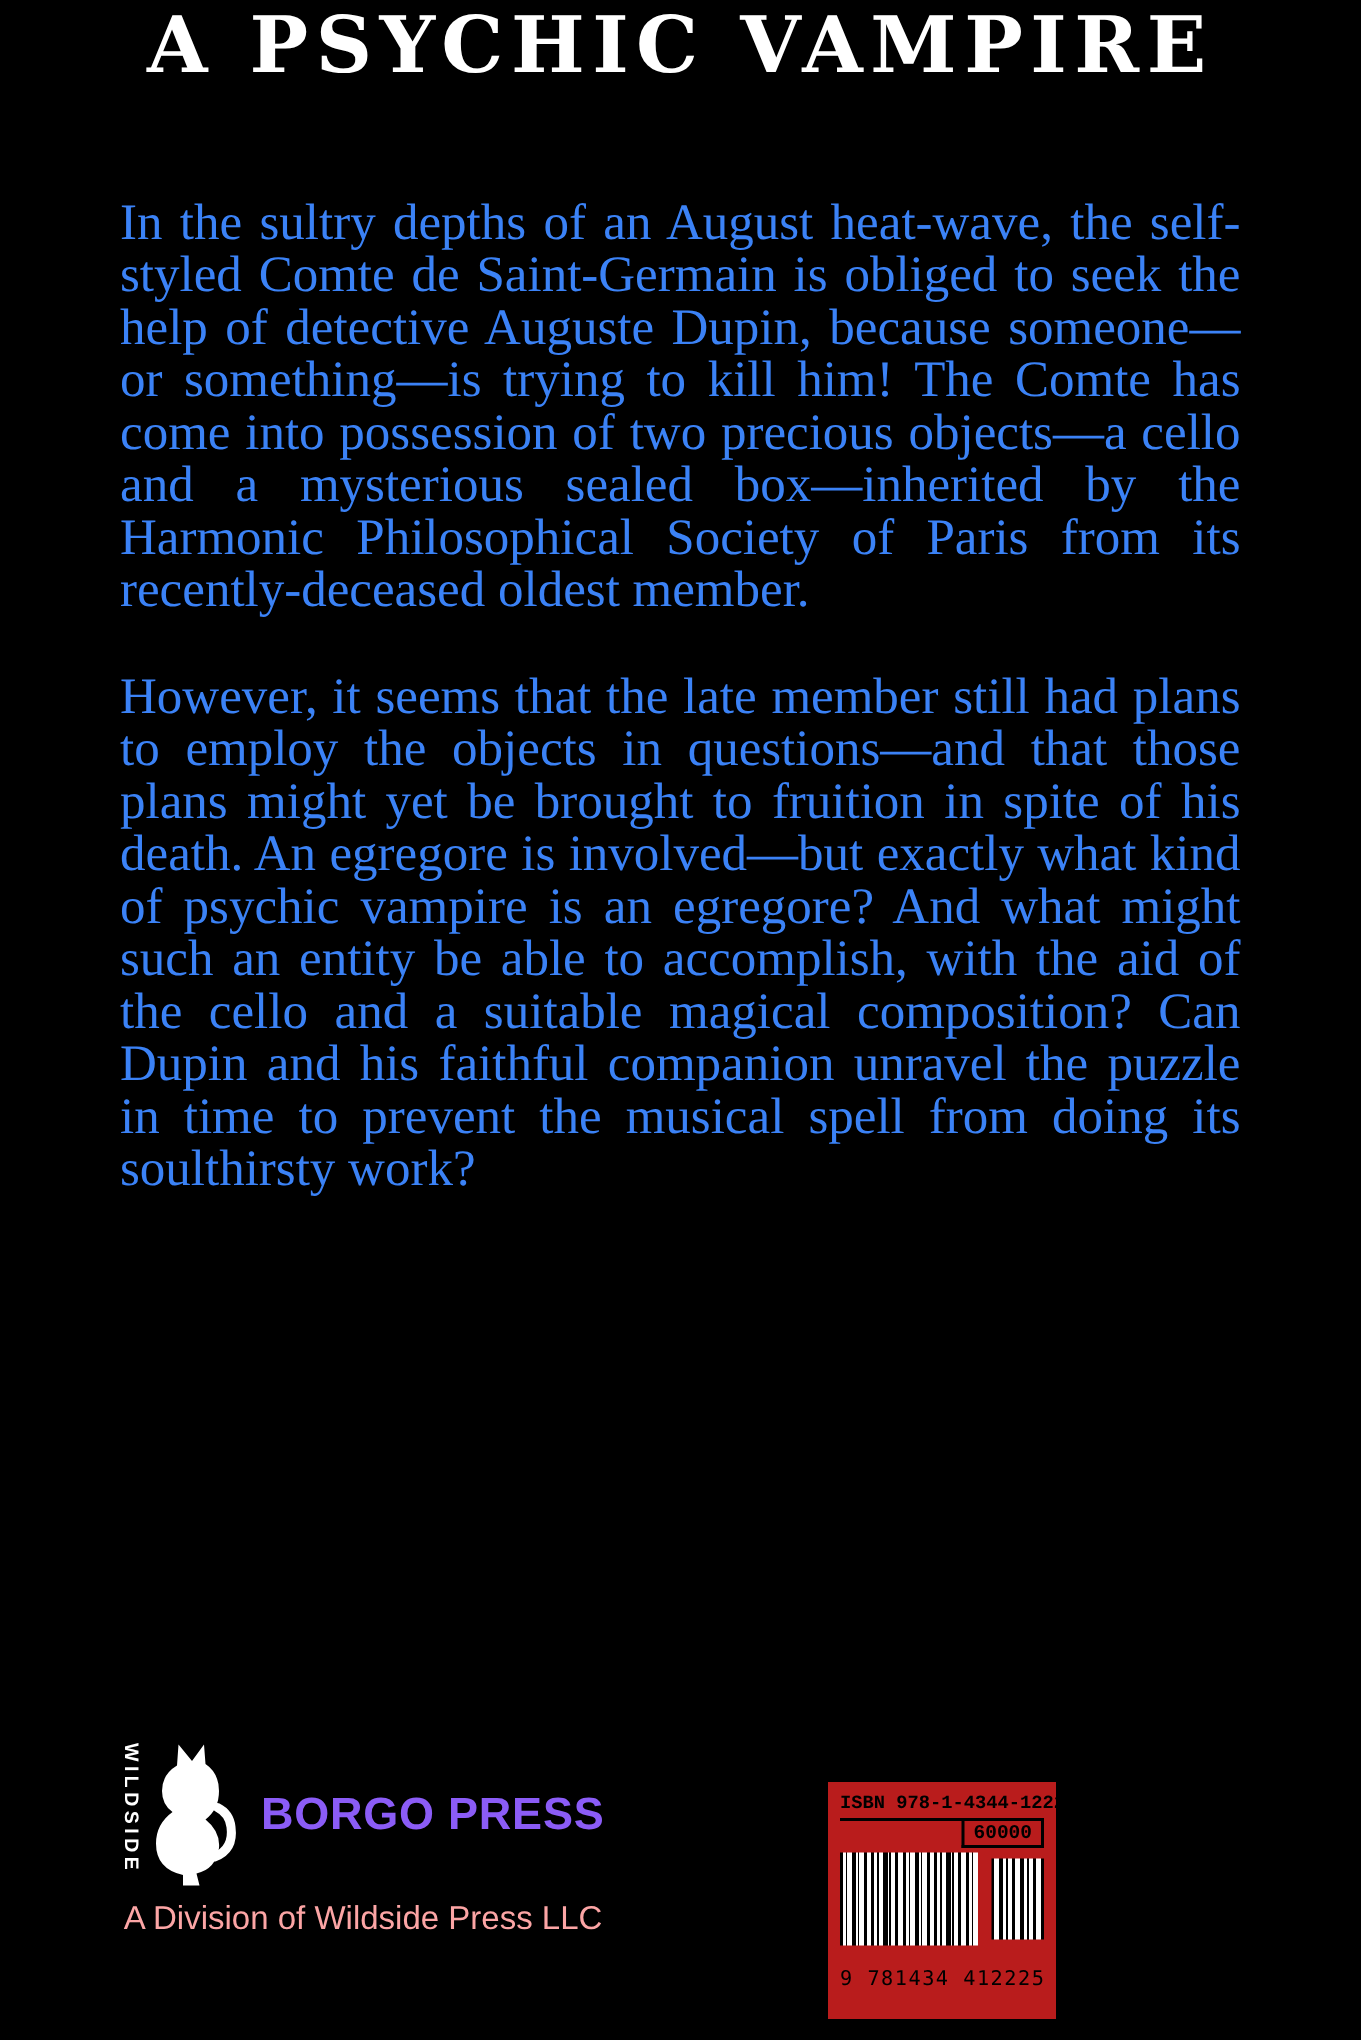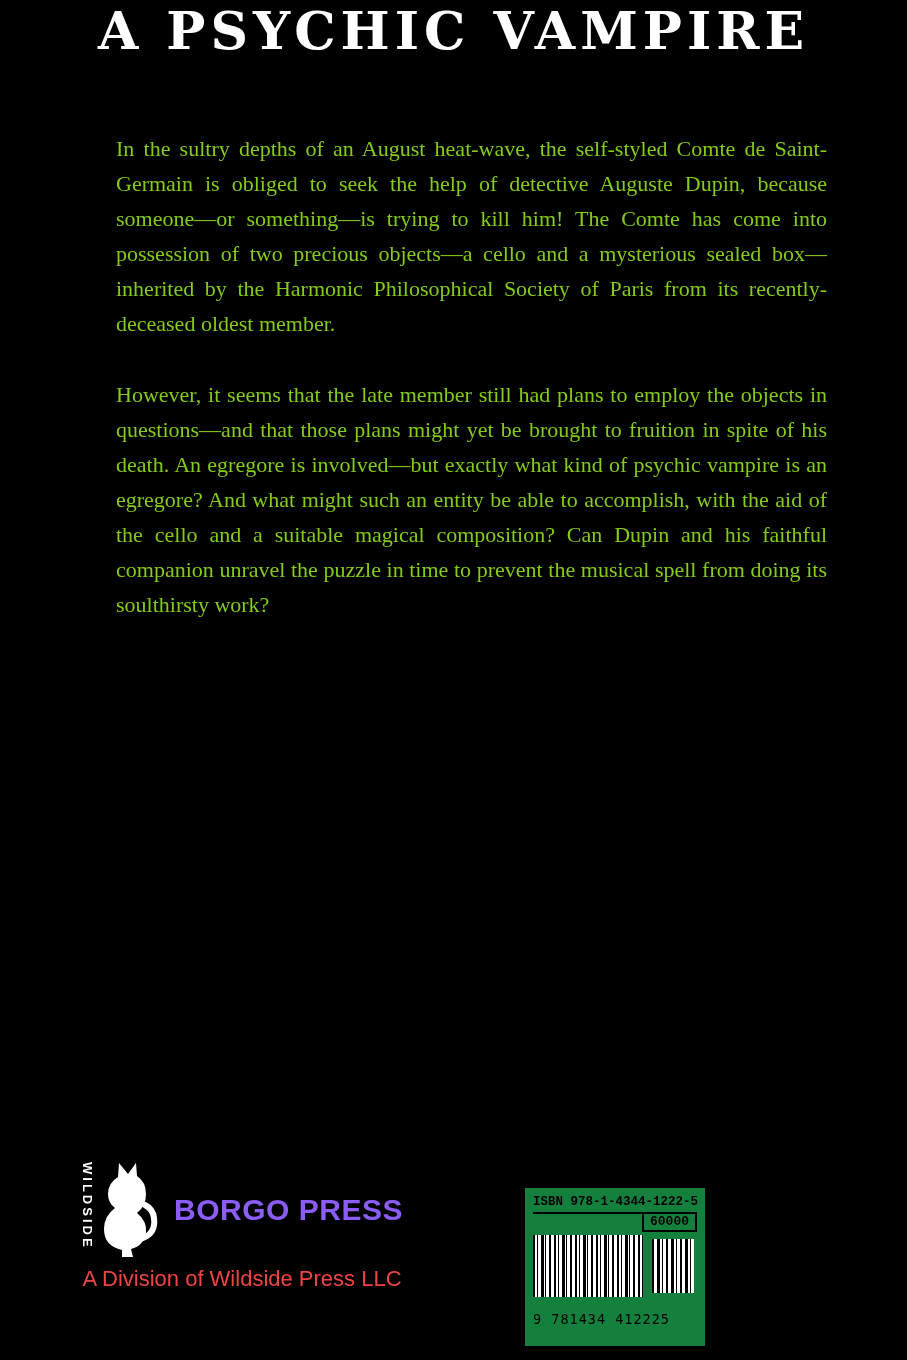--- a/index.html
+++ b/index.html
@@ -20,26 +20,26 @@
   .title {
     text-align: center;
     font-family: "DejaVu Serif", serif;
     font-weight: bold;
     font-size: 52px;
     letter-spacing: 5px;
     color: #ffffff;
     white-space: nowrap;
   }
   .synopsis, .bio {
-    margin-left: 116px;
+    margin-left: 80px;
     margin-right: 80px;
-    font-size: 22px;
+    font-size: 34px;
     line-height: 35px;
     text-align: justify;
-    color: #84cc16;
+    color: #3b82f6;
   }
   .synopsis.first { margin-top: 70px; }
   .synopsis.second { margin-top: 36px; }
   .bio { margin-top: 116px; }
 
   
   .publisher-block {
     position: absolute;
     left: 72px;
     top: 1160px;
@@ -74,40 +74,40 @@
     font-size: 30px;
     letter-spacing: 0.5px;
     color: #8b5cf6;
     white-space: nowrap;
   }
   .division {
     margin-top: 6px;
     font-family: "Liberation Sans", sans-serif;
     font-size: 22px;
     text-align: center;
-    color: #ef4444;
+    color: #fca5a5;
     white-space: nowrap;
   }
   .website {
     margin-top: 5px;
     font-family: "Liberation Sans", sans-serif;
     font-weight: bold;
     font-size: 19px;
     text-align: center;
     color: #ffffff;
   }
 
   
   .barcode-box {
     position: absolute;
-    left: 525px;
+    left: 552px;
     top: 1188px;
-    width: 180px;
+    width: 152px;
     height: 158px;
-    background: #15803d;
+    background: #b91c1c;
     color: #000000;
     box-sizing: border-box;
     padding: 7px 8px 4px 8px;
   }
   .isbn-line {
     font-family: "Liberation Mono", monospace;
     font-weight: bold;
     font-size: 12.5px;
     text-align: center;
     white-space: nowrap;

